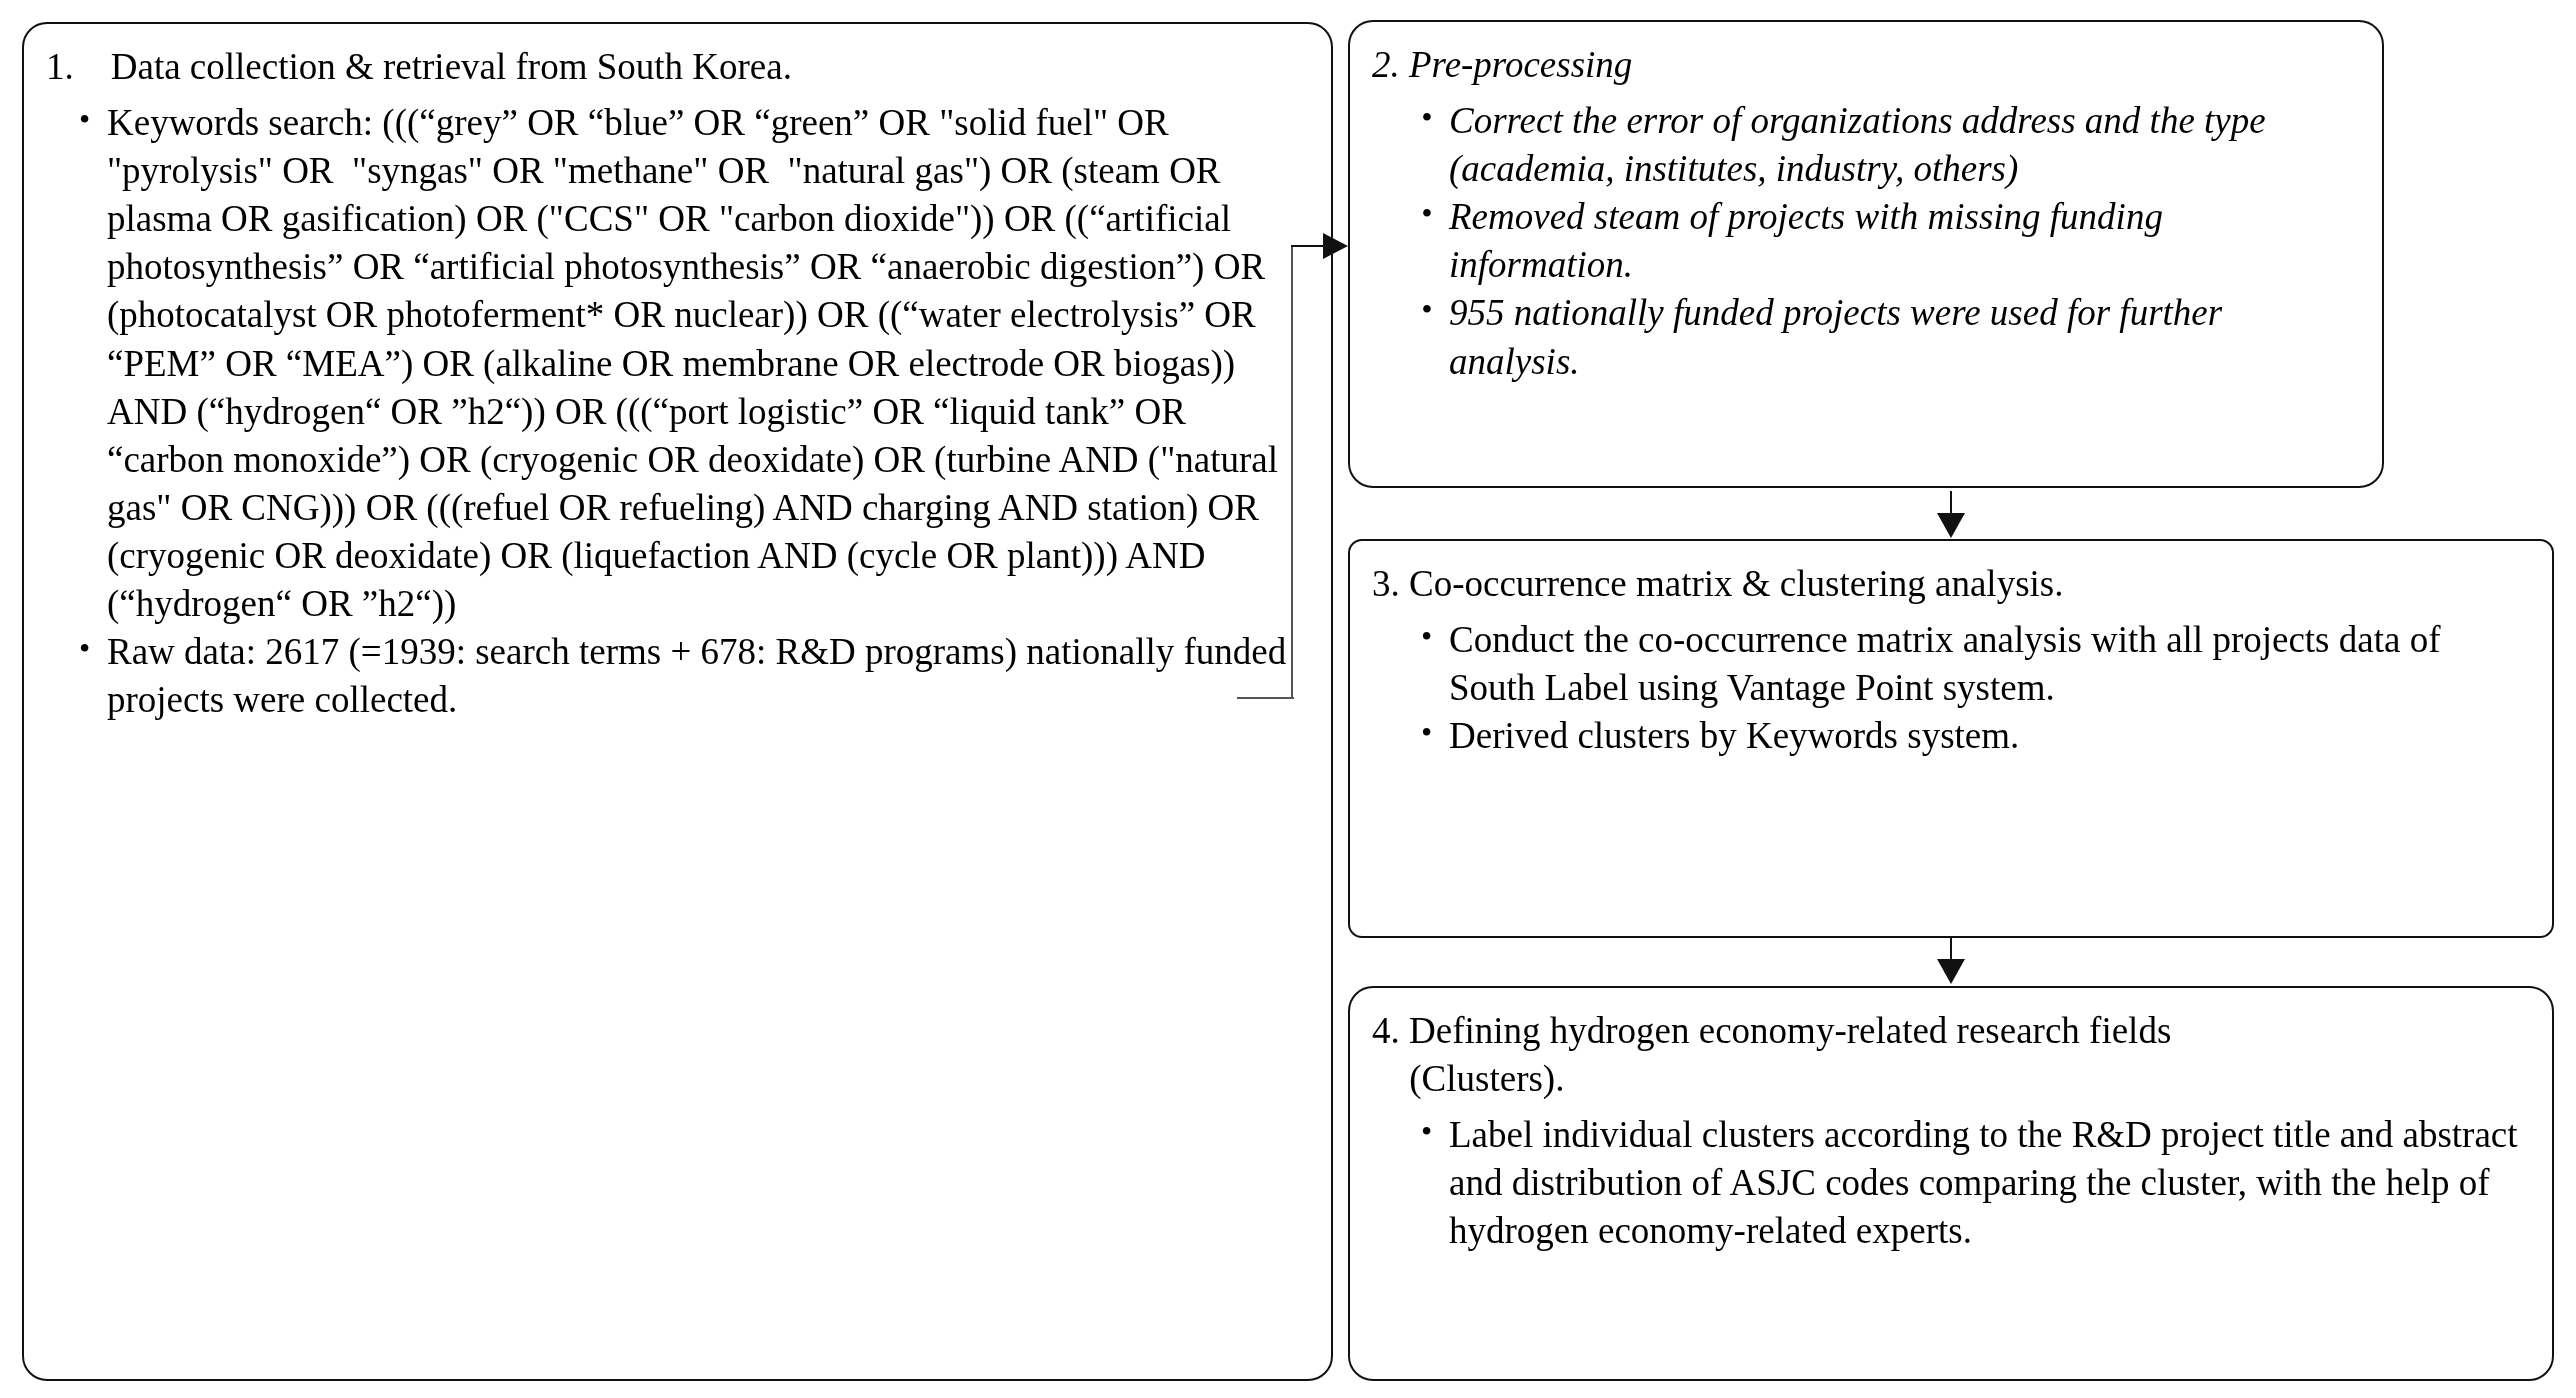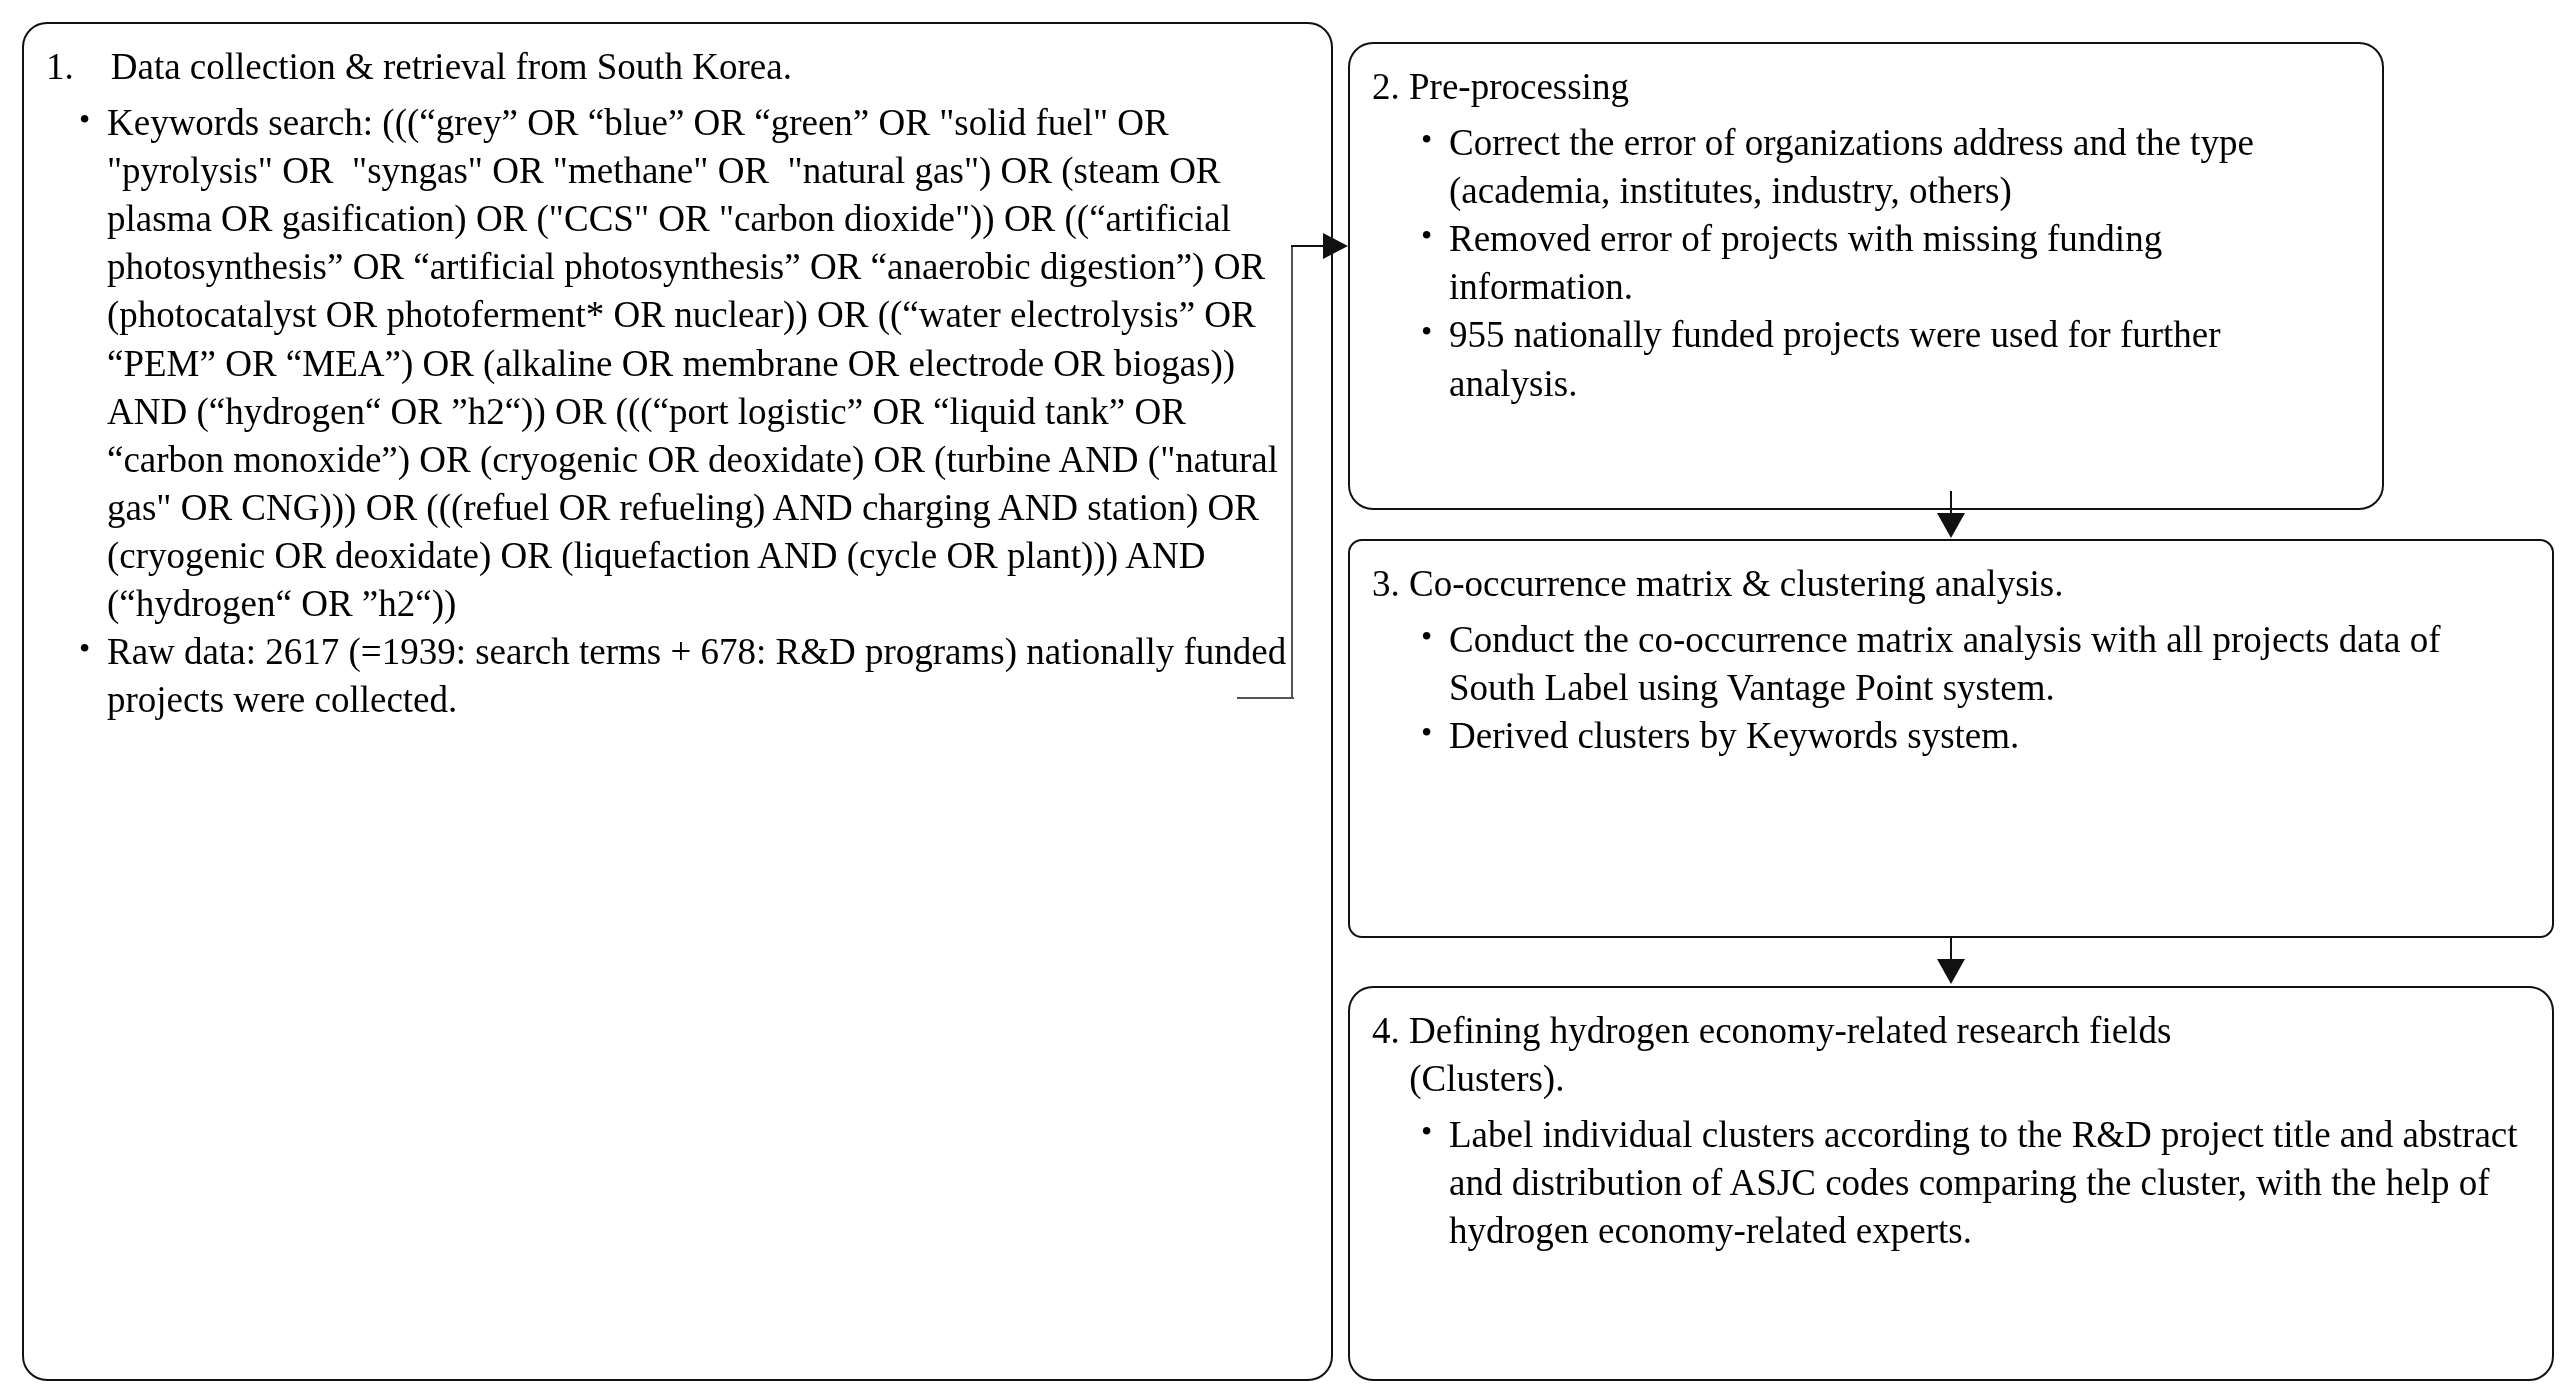--- a/index.html
+++ b/index.html
@@ -22,21 +22,21 @@
 
   
   .fbox {
     position: absolute;
     box-sizing: border-box;
     border: 2.2px solid #111111;
     border-radius: 25px;
     background: #ffffff;
   }
   #box-1 { left: 22px;   top: 22px;   width: 1311px; height: 1359px; }
-  #box-2 { left: 1348px; top: 42px;   width: 1036px; height: 468px;  }
+  #box-2 { left: 1348px; top: 20px;   width: 1036px; height: 468px; font-style: italic;  }
   #box-3 { left: 1348px; top: 539px;  width: 1206px; height: 399px; border-radius: 14px;  }
   #box-4 { left: 1348px; top: 986px; width: 1206px; height: 395px;  }
 
   
   .inner {
     position: absolute;
     left: 0; right: 0; top: 0;
     padding: 19px 22px 7.3px 22px;
   }
   .heading {
@@ -121,21 +121,21 @@
         <li>Raw data: 2617 (=1939: search terms + 678: R&amp;D programs) nationally funded projects were collected.</li>
       </ul>
     </div>
   </div>
 
   <div class="fbox" id="box-2">
     <div class="inner">
       <div class="heading num-hang-sm">2. Pre-processing</div>
       <ul class="blist">
         <li>Correct the error of organizations address and the type (academia, institutes, industry, others)</li>
-        <li>Removed error of projects with missing funding information.</li>
+        <li>Removed steam of projects with missing funding information.</li>
         <li>955 nationally funded projects were used for further analysis.</li>
       </ul>
     </div>
   </div>
 
   <div class="fbox" id="box-3">
     <div class="inner">
       <div class="heading num-hang-sm">3. Co-occurrence matrix &amp; clustering analysis.</div>
       <ul class="blist">
         <li>Conduct the co-occurrence matrix analysis with all projects data of South Label using Vantage Point system.</li>

